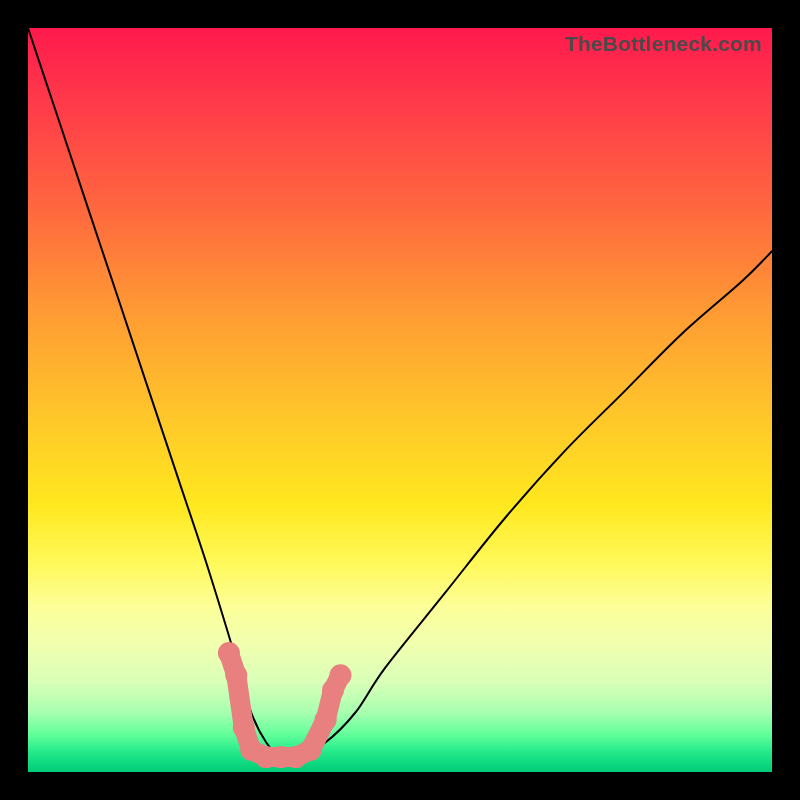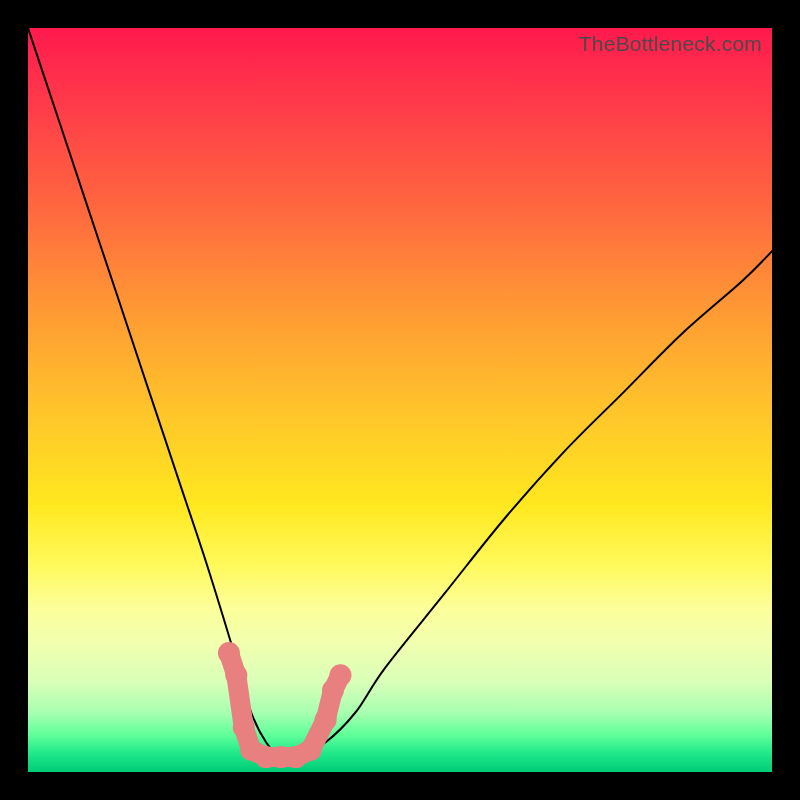--- a/index.html
+++ b/index.html
@@ -32,21 +32,21 @@
       #60ff9a 95%,
       #20e88a 97.5%,
       #00cc77 100%);
   }
   .attribution {
     position: absolute;
     top: 4px;
     right: 10px;
     color: #4a4a4a;
     font-size: 21px;
-    font-weight: 400;
+    font-weight: 700;
     letter-spacing: 0.2px;
   }
   svg.curve-layer {
     position: absolute;
     left: 0;
     top: 0;
     width: 744px;
     height: 744px;
   }
   .curve {

